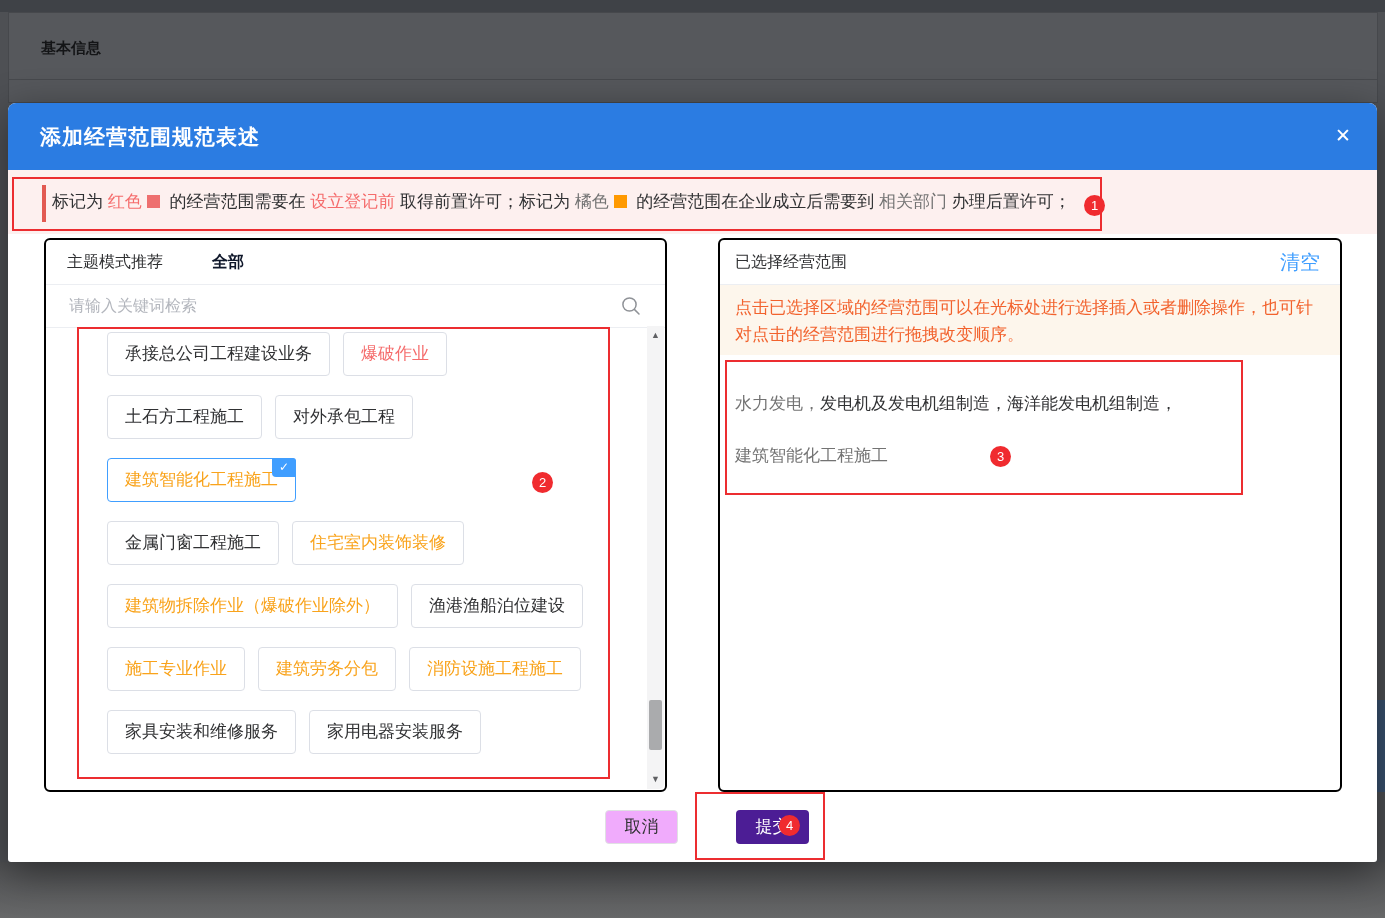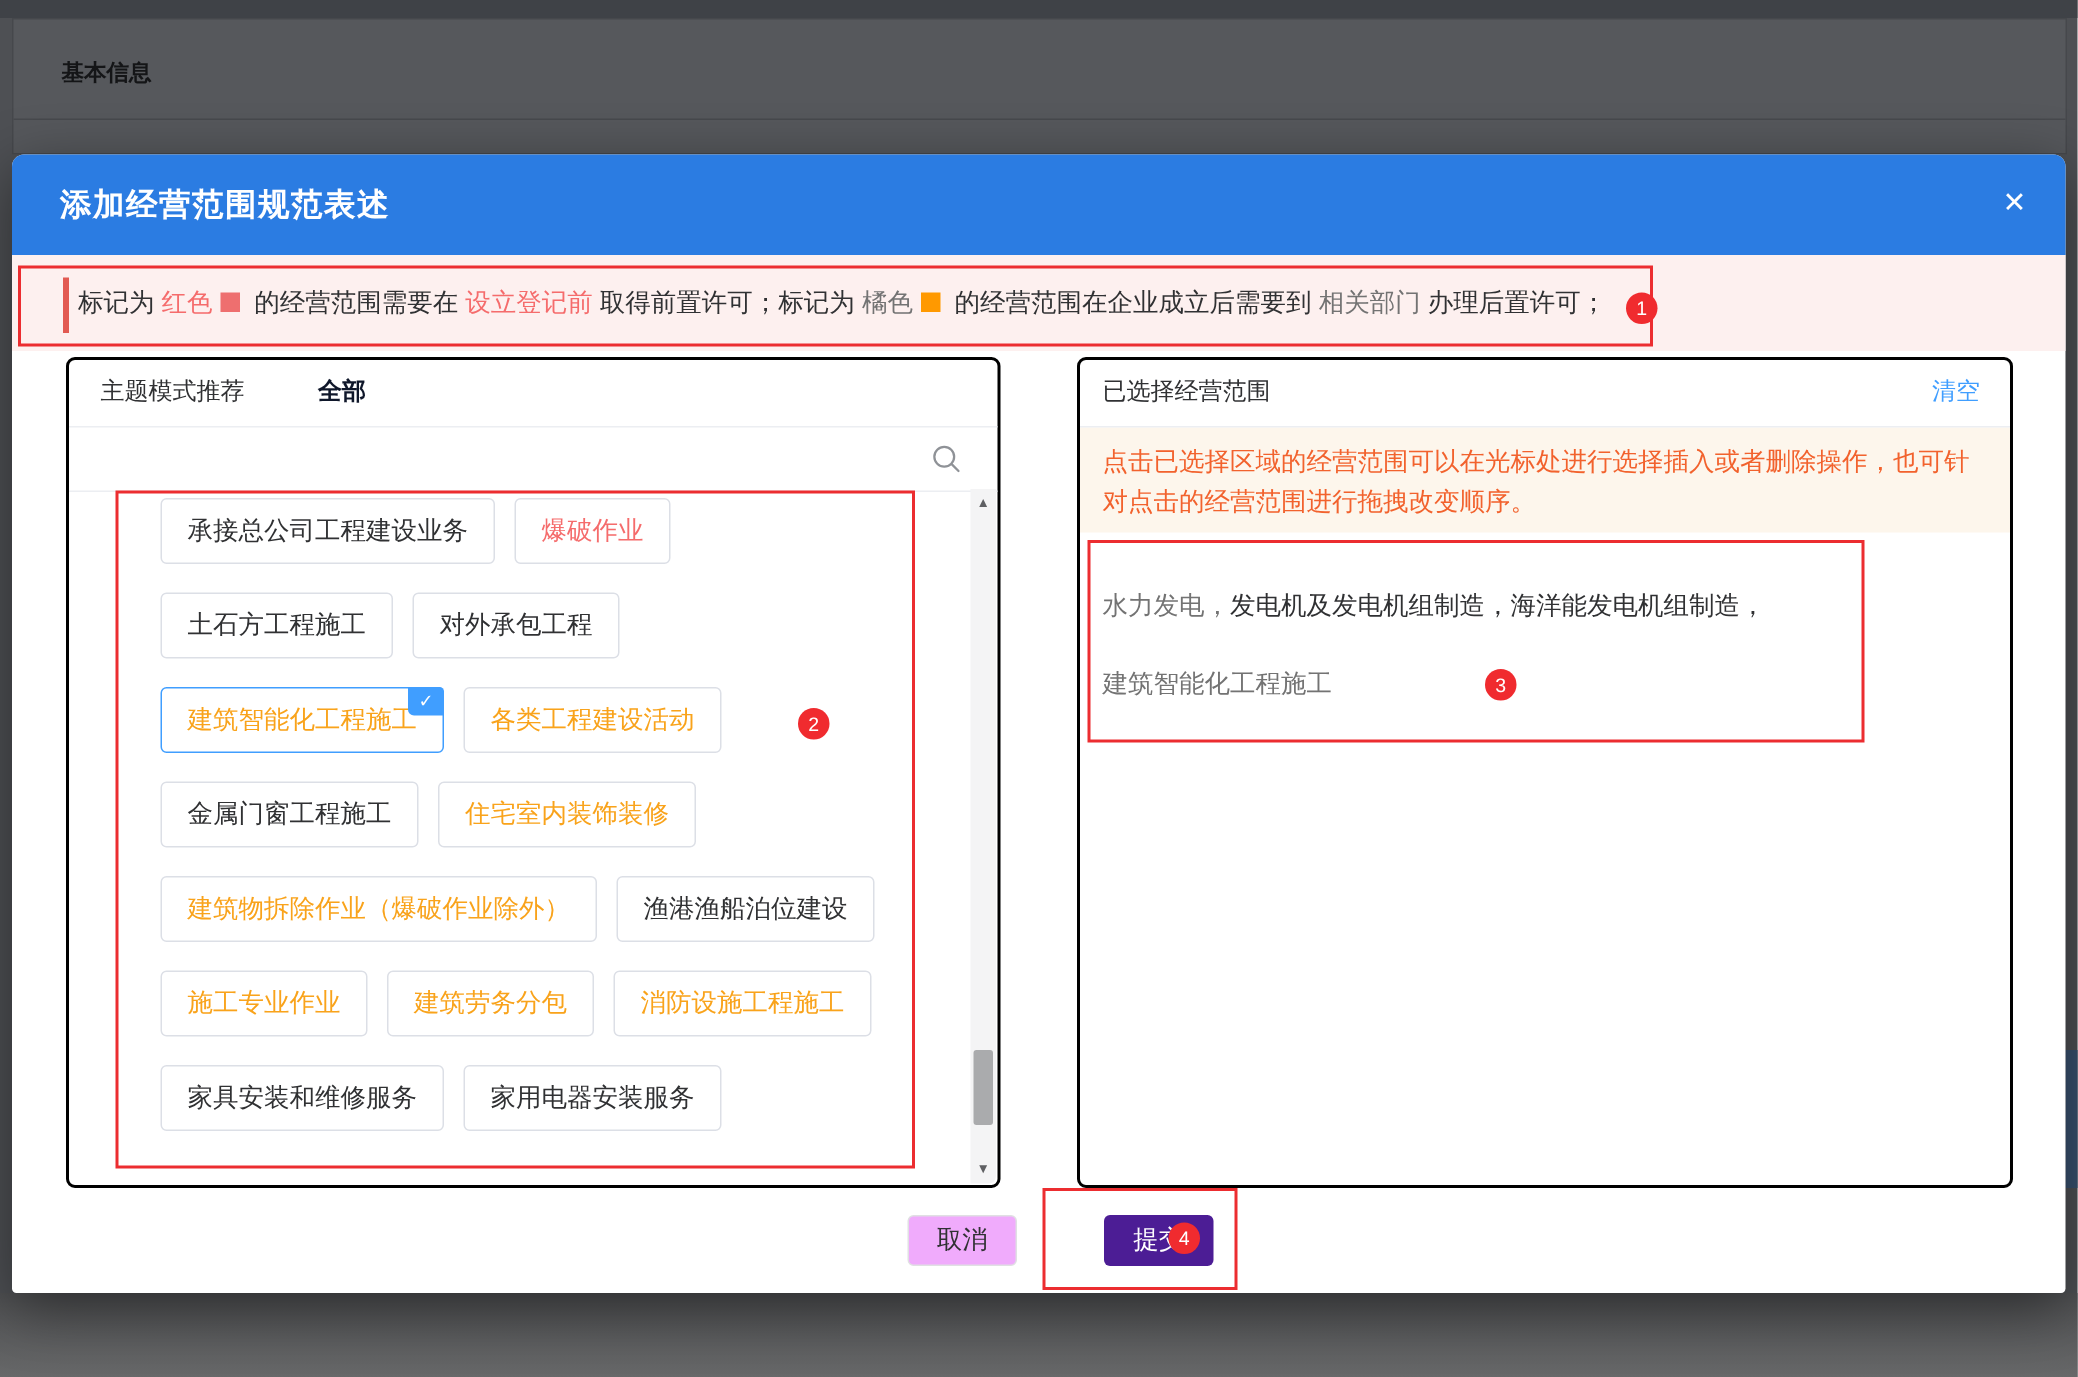--- a/index.html
+++ b/index.html
@@ -48,21 +48,21 @@
   #badge4{left:771px;top:712px;}
 
   
   .panel{position:absolute;top:135px;height:554px;background:#fff;border:2px solid #000000;border-radius:6px;box-sizing:border-box;}
   #left-panel{left:36px;width:623px;}
   #right-panel{left:710px;width:624px;}
   .panel-head{position:relative;height:44px;border-bottom:1px solid #eceef2;}
   .lp-tab1{position:absolute;left:21px;line-height:44px;font-size:16px;color:#303133;cursor:pointer;}
   .lp-tab2{position:absolute;left:166px;line-height:44px;font-size:16px;font-weight:bold;color:#0f172a;cursor:pointer;}
   .rp-title{position:absolute;left:15px;line-height:44px;font-size:16px;color:#303133;}
-  .rp-clear{position:absolute;right:20px;line-height:44px;font-size:16px;color:#409eff;cursor:pointer;}
+  .rp-clear{position:absolute;right:20px;line-height:44px;font-size:20px;color:#409eff;cursor:pointer;}
 
   
   .search-row{position:relative;height:42px;border-bottom:1px solid #eceef2;}
   .search-input{position:absolute;left:21px;top:0;width:540px;height:40px;border:none;outline:none;font-size:16px;
                 color:#303133;font-family:inherit;background:transparent;}
   .search-input::placeholder{color:#b3b6bd;}
   .search-icon{position:absolute;right:24px;top:11px;cursor:pointer;}
 
   
   .tags-area{position:absolute;top:86px;left:0;right:17px;bottom:1px;overflow:hidden;padding:6px 0 0 61px;box-sizing:border-box;}
@@ -122,31 +122,32 @@
 
   <div class="annotation" id="anno1"></div>
   <div class="badge" id="badge1">1</div>
 
   <div class="panel" id="left-panel">
     <div class="panel-head">
       <div class="lp-tab1">主题模式推荐</div>
       <div class="lp-tab2">全部</div>
     </div>
     <div class="search-row">
+      <input class="search-input" value="" placeholder="请输入关键词检索" style="">
       <span class="search-icon">
         <svg width="20" height="20" viewBox="0 0 20 20">
           <circle cx="8.5" cy="8.5" r="6.6" fill="none" stroke="#8f9297" stroke-width="1.5"></circle>
           <line x1="13.6" y1="13.6" x2="18" y2="18" stroke="#8f9297" stroke-width="1.5" stroke-linecap="round"></line>
         </svg>
       </span>
     </div>
     <div class="tags-area">
         <div class="tag-row"><div class="tag dark">承接总公司工程建设业务</div><div class="tag red">爆破作业</div></div>
         <div class="tag-row"><div class="tag dark">土石方工程施工</div><div class="tag dark">对外承包工程</div></div>
-        <div class="tag-row"><div class="tag orange selected">建筑智能化工程施工<span class="corner">✓</span></div><div class="tag orange">各类工程建设活动</div></div>
+        <div class="tag-row"><div class="tag orange selected">建筑智能化工程施工<span class="corner">✓</span></div></div>
         <div class="tag-row"><div class="tag dark">金属门窗工程施工</div><div class="tag orange">住宅室内装饰装修</div></div>
         <div class="tag-row"><div class="tag orange">建筑物拆除作业（爆破作业除外）</div><div class="tag dark">渔港渔船泊位建设</div></div>
         <div class="tag-row"><div class="tag orange">施工专业作业</div><div class="tag orange">建筑劳务分包</div><div class="tag orange">消防设施工程施工</div></div>
         <div class="tag-row"><div class="tag dark">家具安装和维修服务</div><div class="tag dark">家用电器安装服务</div></div>
       </div>
     <div class="scrollbar">
       <div class="sb-btn sb-up">▲</div>
       <div class="sb-thumb"></div>
       <div class="sb-btn sb-down">▼</div>
     </div>

